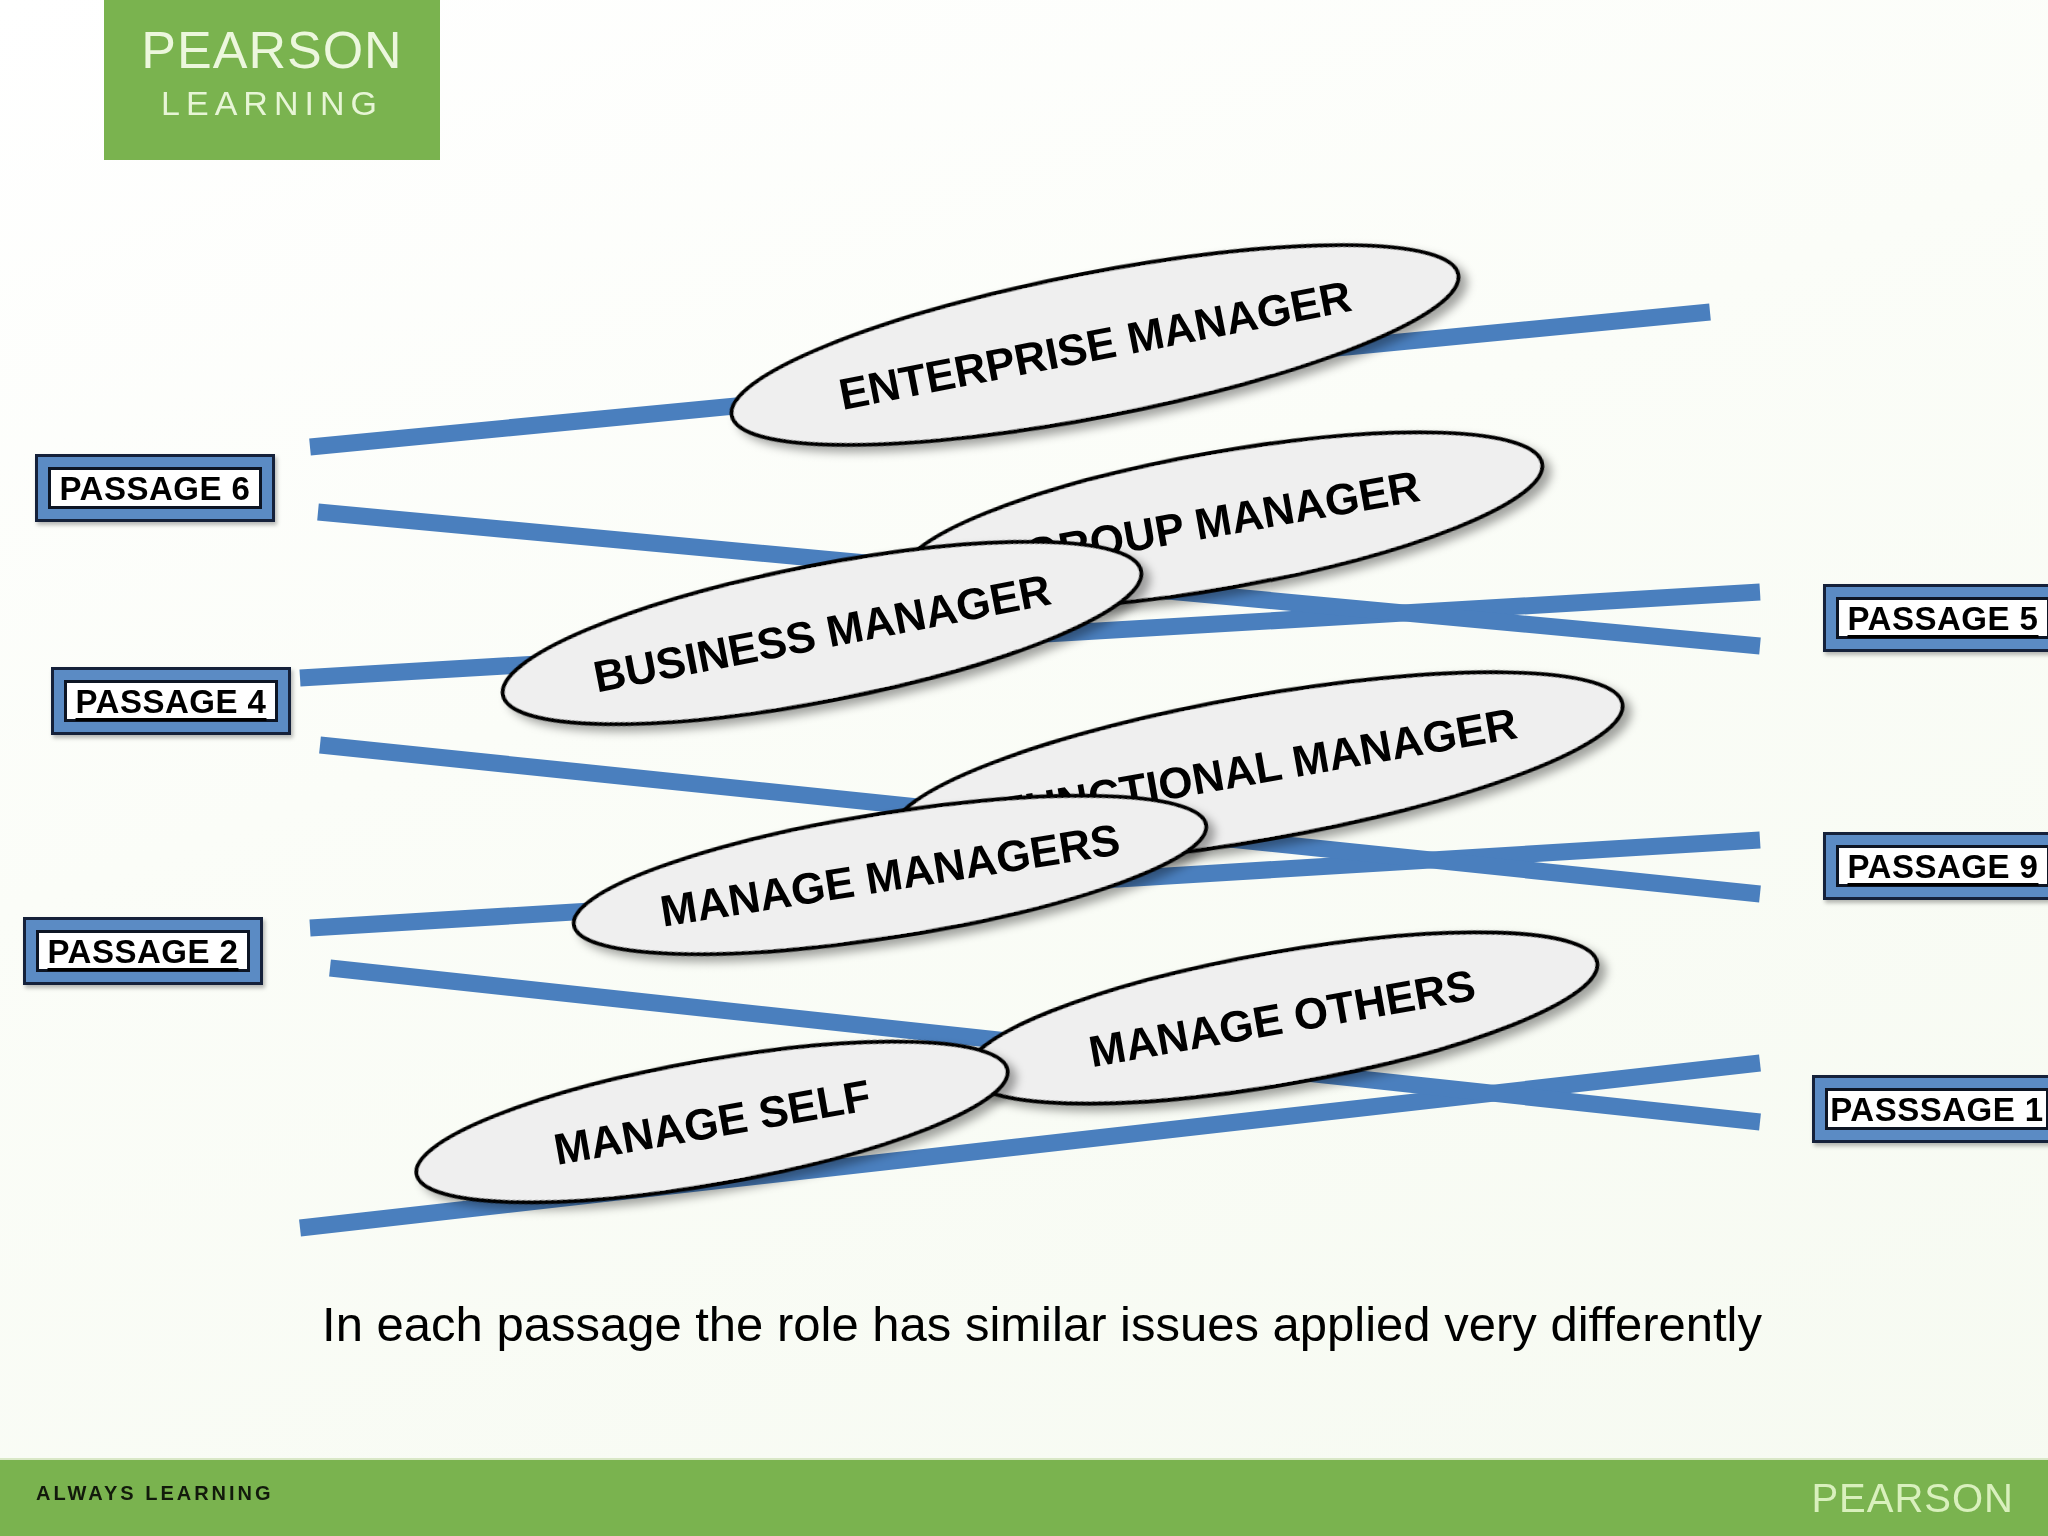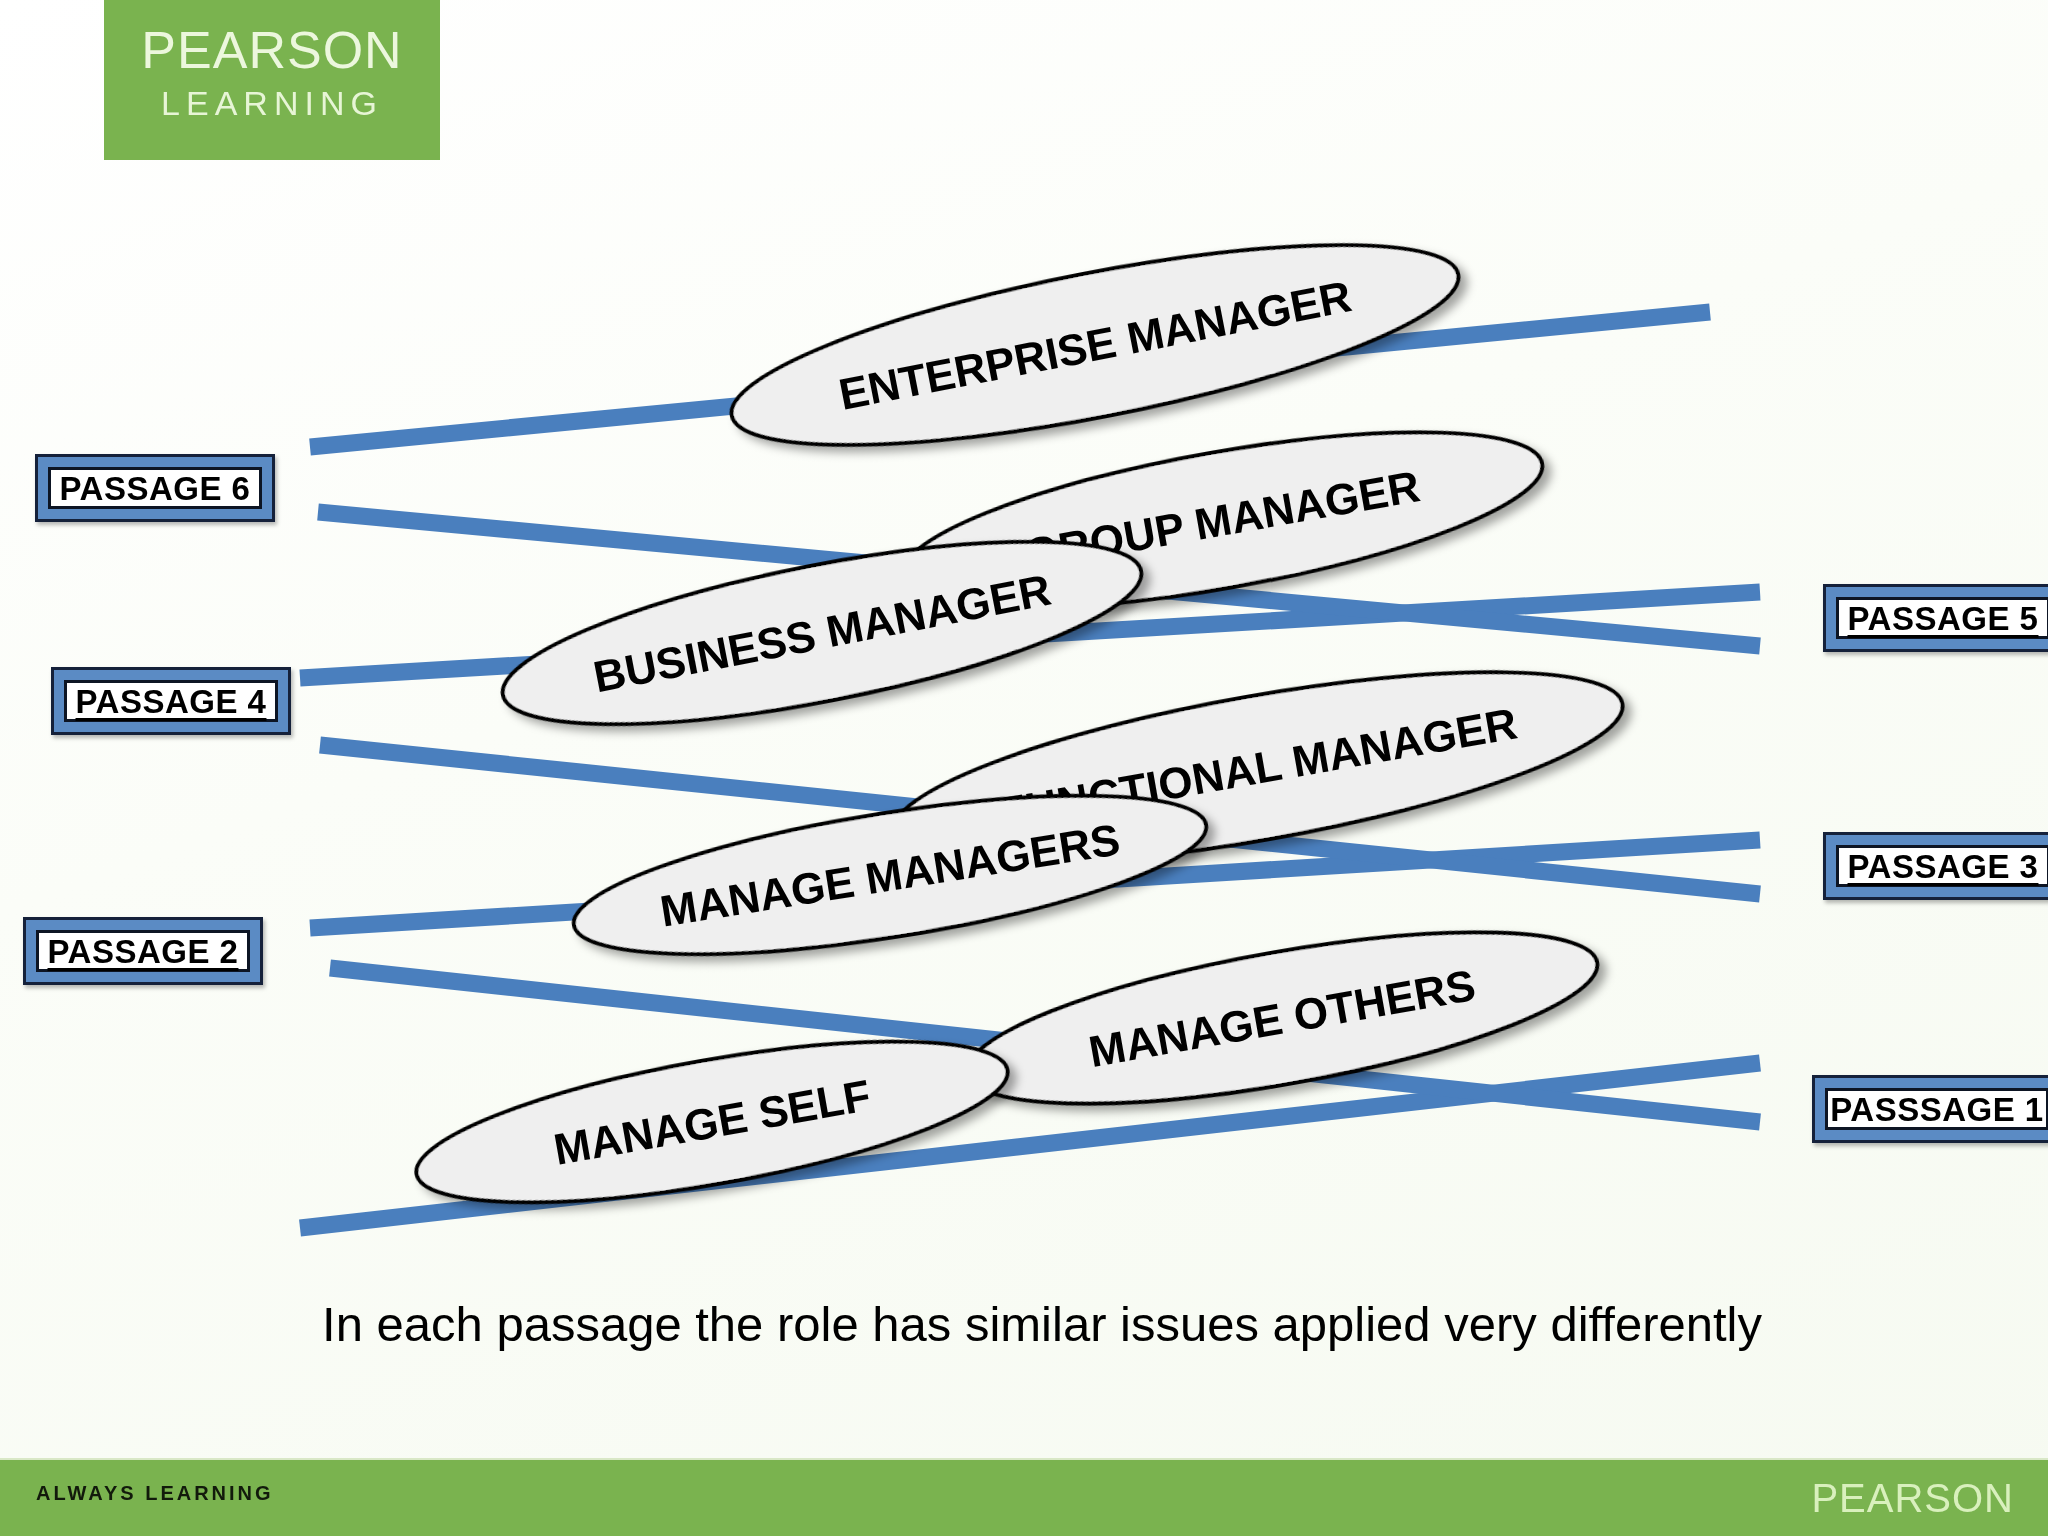--- a/index.html
+++ b/index.html
@@ -233,21 +233,21 @@
       </div>
     </div>
   <div id="passages-right">
       <div class="passage-box underlined" style="left: 1823px; top: 584px; width: 240px; height: 68px; background: rgb(91, 139, 196); border-color: rgb(21, 33, 58);">
         <div class="inner">
           <span class="label">PASSAGE 5</span>
         </div>
       </div>
       <div class="passage-box underlined" style="left: 1823px; top: 832px; width: 240px; height: 68px; background: rgb(91, 139, 196); border-color: rgb(21, 33, 58);">
         <div class="inner">
-          <span class="label">PASSAGE 3</span>
+          <span class="label">PASSAGE 9</span>
         </div>
       </div>
       <div class="passage-box" style="left: 1812px; top: 1075px; width: 250px; height: 68px; background: rgb(91, 139, 196); border-color: rgb(21, 33, 58);">
         <div class="inner">
           <span class="label">PASSSAGE 1</span>
         </div>
       </div>
     </div>
 
   <div id="caption">In each passage the role has similar issues applied very differently</div>

